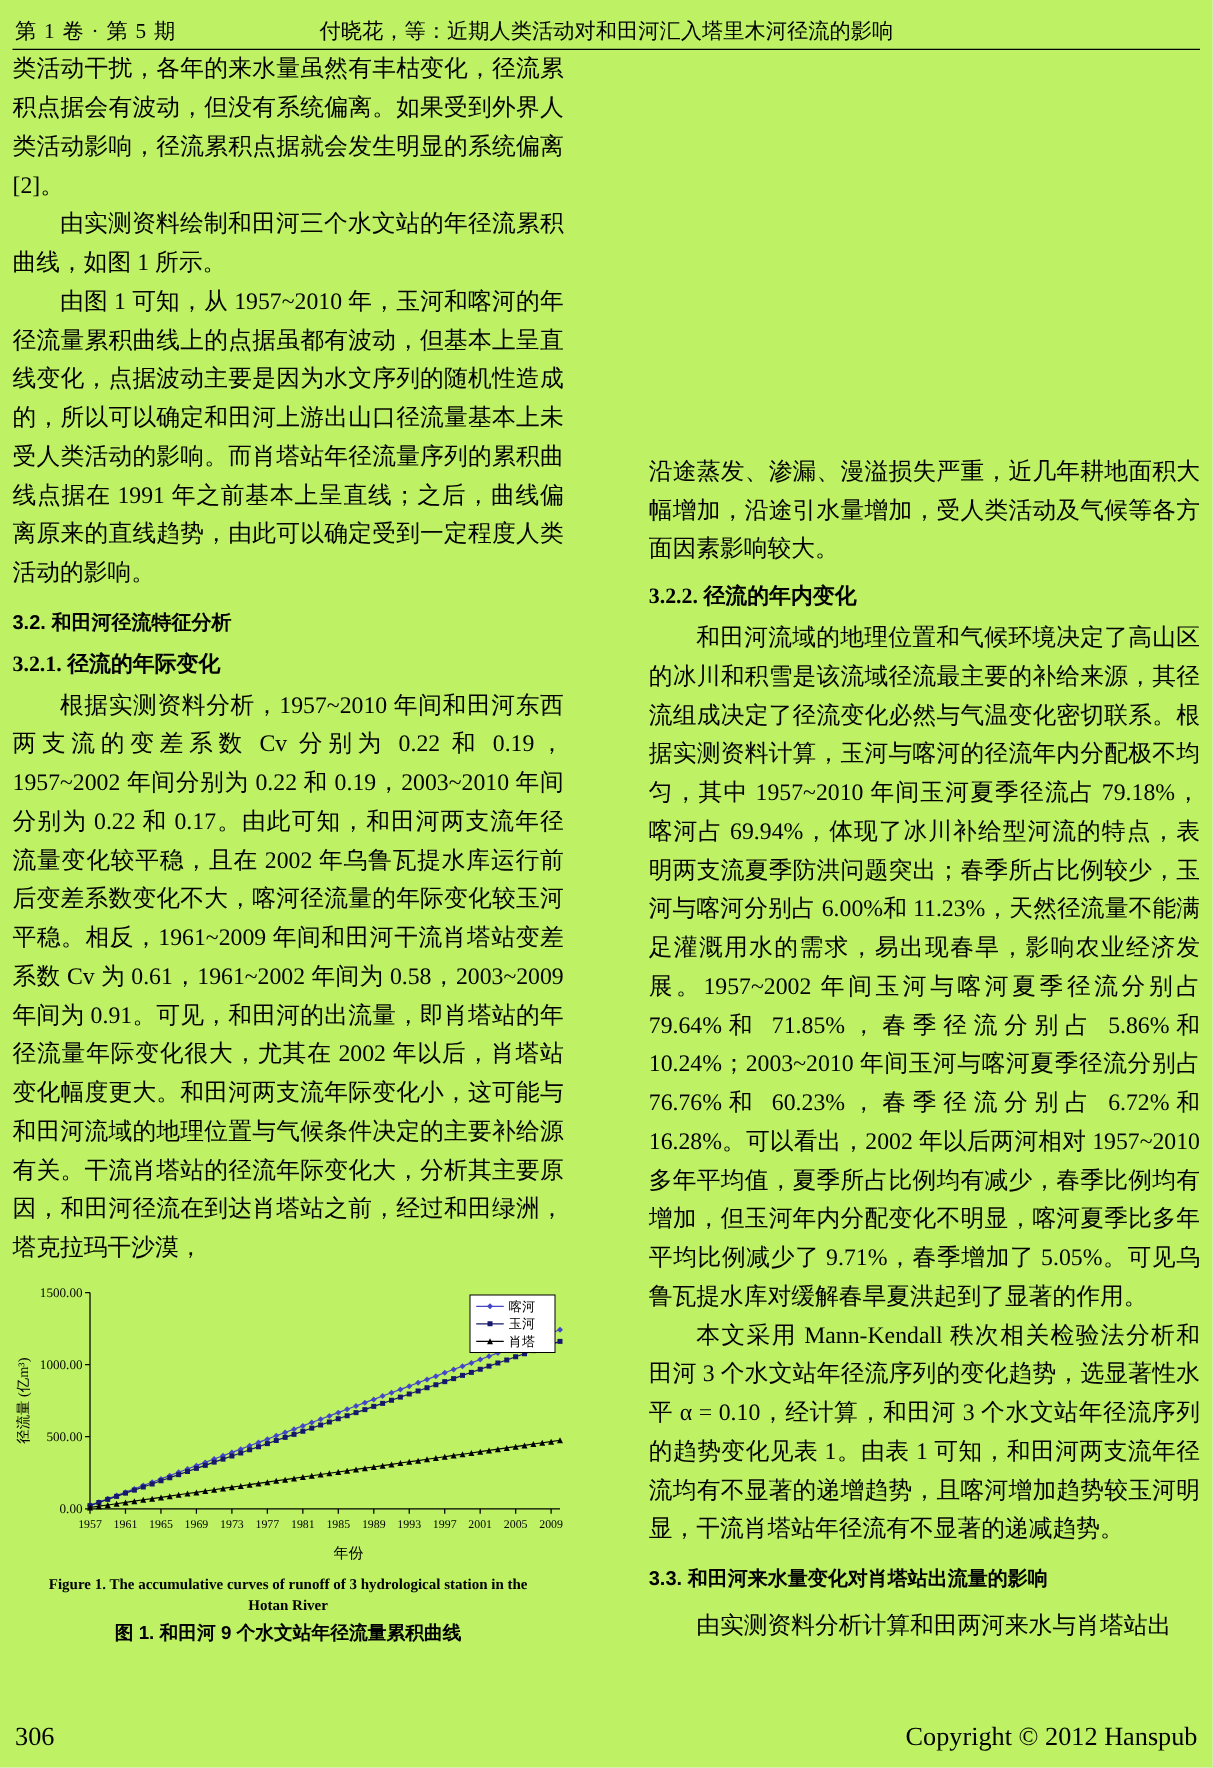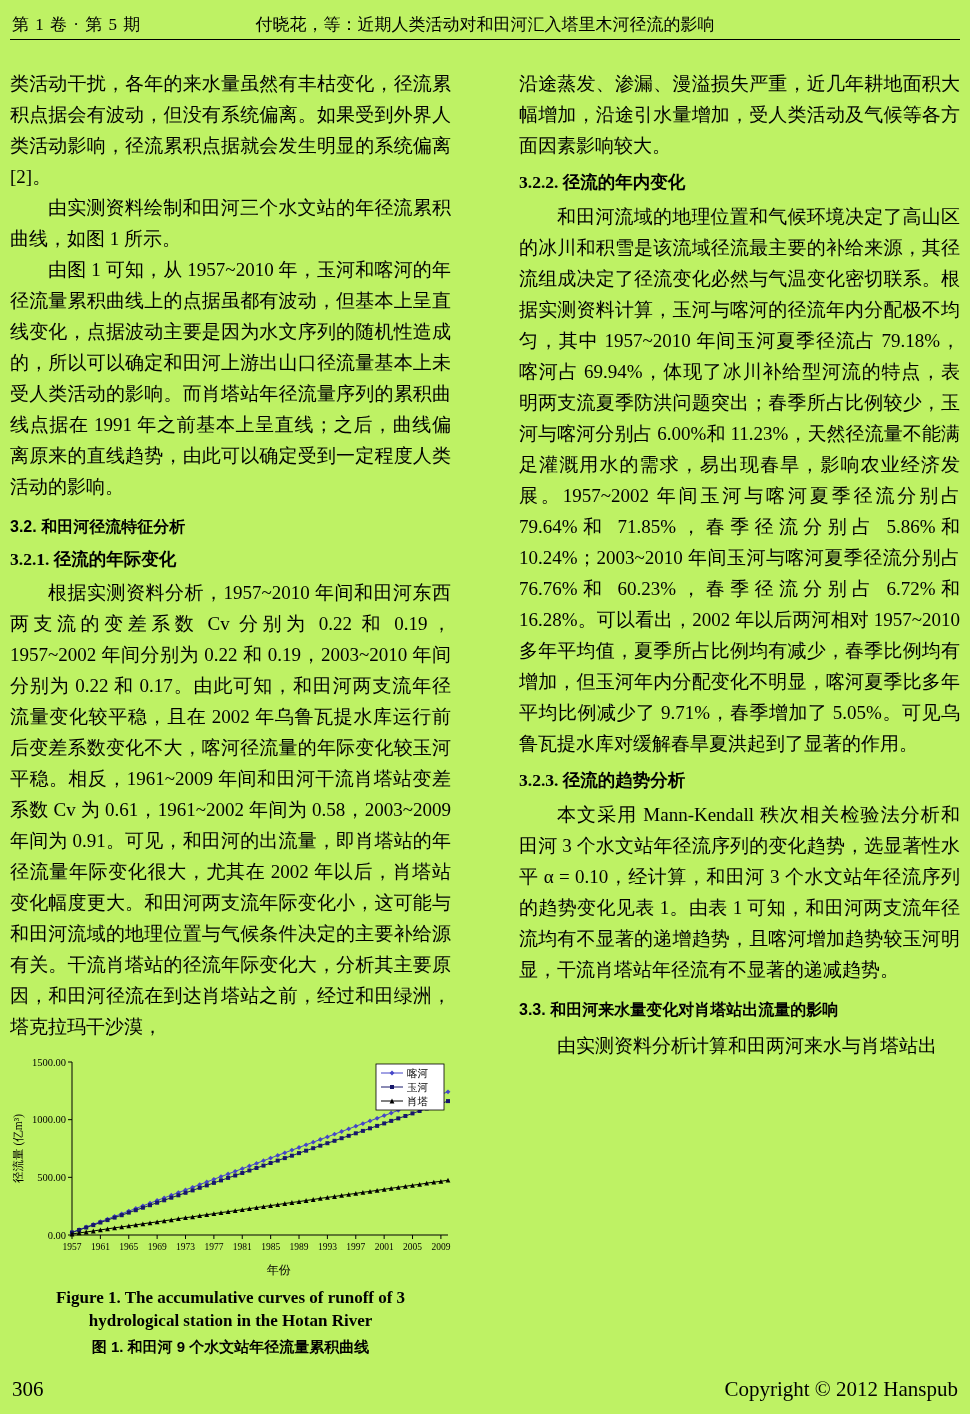--- a/index.html
+++ b/index.html
@@ -5,36 +5,36 @@
   * { margin:0; padding:0; box-sizing:border-box; }
   html,body { background:#e8e8e8; }
   .page {
     width:970px; height:1414px; margin:0 auto; background:#bef264; color:#000;
     font-family:"Liberation Serif","DejaVu Serif",serif;
     position:relative; padding:10px 10px 0; overflow:hidden;
   }
   .page-header { position:relative; height:30px; border-bottom:1.5px solid #000; font-size:17px; }
   .issue { position:absolute; left:2px; top:3px; letter-spacing:1px; }
   .running-title { display:block; text-align:center; padding-top:3px; }
-  .columns { display:flex; gap:68px; margin-top:28px; }
+  .columns { display:flex; gap:68px; margin-top:0;align-items:flex-end; }
   .col { flex:1; min-width:0; }
   .col p { font-size:19px; line-height:31px; text-align:justify; text-indent:2em; }
   .col p.noindent { text-indent:0; }
   h2.sec {
     font-family:"Liberation Sans","DejaVu Sans",sans-serif;
     font-size:16px; line-height:1.35; margin:14px 0 10px; font-weight:bold;
   }
   h3.subsec {
     font-family:Liberation Serif, serif;
     font-size:17.5px; line-height:1.3; margin:10px 0 7px; font-weight:bold;
   }
   .figure { margin-top:12px; }
   .figure svg { display:block; margin:0 auto; }
   figcaption { margin-top:8px; }
-  .cap-en { font-size:17px; font-weight:bold; text-align:center; line-height:1.35; padding:0 26px; }
+  .cap-en { font-size:12px; font-weight:bold; text-align:center; line-height:1.35; padding:0 26px; }
   .cap-zh { font-family:"Liberation Sans","DejaVu Sans",sans-serif; font-size:15px; font-weight:bold; text-align:center; margin-top:5px; }
   .page-footer { position:absolute; left:12px; right:12px; bottom:12px; display:flex; justify-content:space-between; font-size:21px; }
   svg text { font-family:"Liberation Serif","DejaVu Serif",serif; fill:#000; }
 </style>
 </head>
 <body>
 
 <div class="page">
 
   <header class="page-header">
@@ -274,21 +274,20 @@
           <div class="cap-en">Figure 1. The accumulative curves of runoff of 3 hydrological station in the Hotan River</div>
           <div class="cap-zh">图 1. 和田河 9 个水文站年径流量累积曲线</div>
         </figcaption>
       </figure>
     </div>
 
     <div class="col">
       <p class="noindent">沿途蒸发、渗漏、漫溢损失严重，近几年耕地面积大幅增加，沿途引水量增加，受人类活动及气候等各方面因素影响较大。</p>
       <h3 class="subsec">3.2.2. 径流的年内变化</h3>
       <p>和田河流域的地理位置和气候环境决定了高山区的冰川和积雪是该流域径流最主要的补给来源，其径流组成决定了径流变化必然与气温变化密切联系。根据实测资料计算，玉河与喀河的径流年内分配极不均匀，其中 1957~2010 年间玉河夏季径流占 79.18%，喀河占 69.94%，体现了冰川补给型河流的特点，表明两支流夏季防洪问题突出；春季所占比例较少，玉河与喀河分别占 6.00%和 11.23%，天然径流量不能满足灌溉用水的需求，易出现春旱，影响农业经济发展。1957~2002 年间玉河与喀河夏季径流分别占 79.64%和 71.85%，春季径流分别占 5.86%和 10.24%；2003~2010 年间玉河与喀河夏季径流分别占 76.76%和 60.23%，春季径流分别占 6.72%和 16.28%。可以看出，2002 年以后两河相对 1957~2010 多年平均值，夏季所占比例均有减少，春季比例均有增加，但玉河年内分配变化不明显，喀河夏季比多年平均比例减少了 9.71%，春季增加了 5.05%。可见乌鲁瓦提水库对缓解春旱夏洪起到了显著的作用。</p>
-      <h3 class="subsec">3.2.3. 径流的趋势分析</h3>
       <p>本文采用 Mann-Kendall 秩次相关检验法分析和田河 3 个水文站年径流序列的变化趋势，选显著性水平 α = 0.10，经计算，和田河 3 个水文站年径流序列的趋势变化见表 1。由表 1 可知，和田河两支流年径流均有不显著的递增趋势，且喀河增加趋势较玉河明显，干流肖塔站年径流有不显著的递减趋势。</p>
       <h2 class="sec">3.3. 和田河来水量变化对肖塔站出流量的影响</h2>
       <p>由实测资料分析计算和田两河来水与肖塔站出</p>
     </div>
 
   </div>
 
   <footer class="page-footer">
     <span>306</span>
     <span>Copyright © 2012 Hanspub</span>

